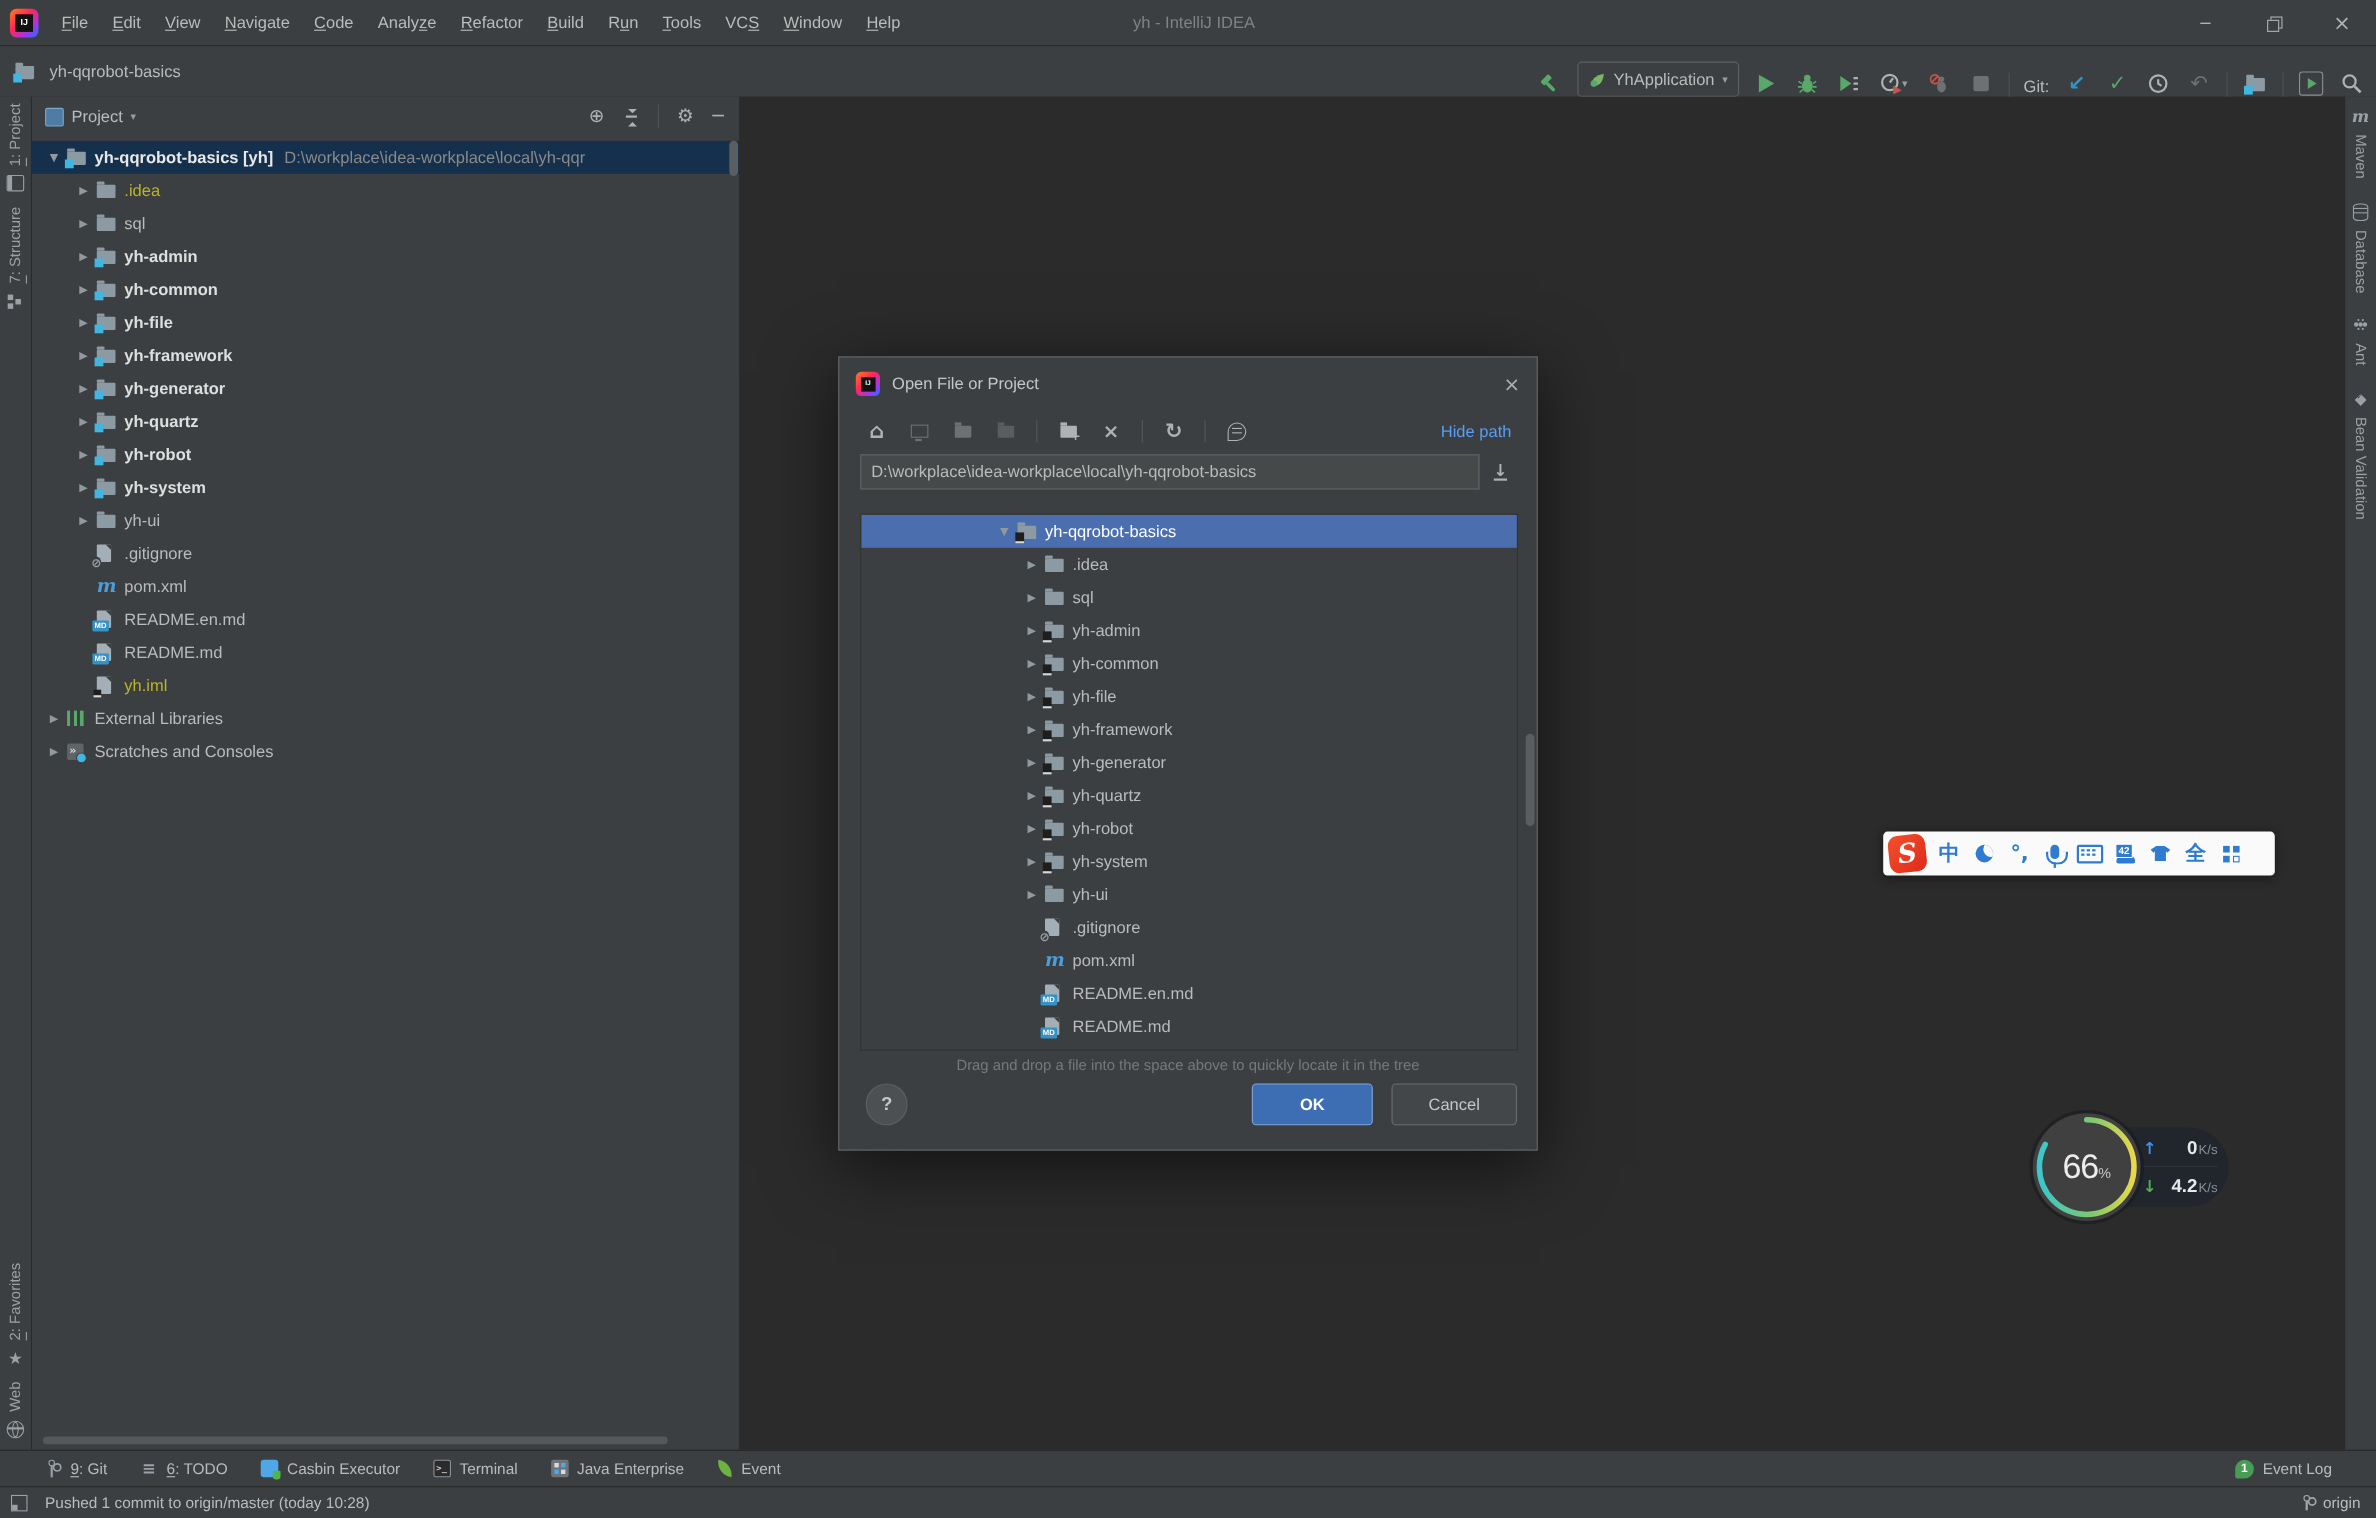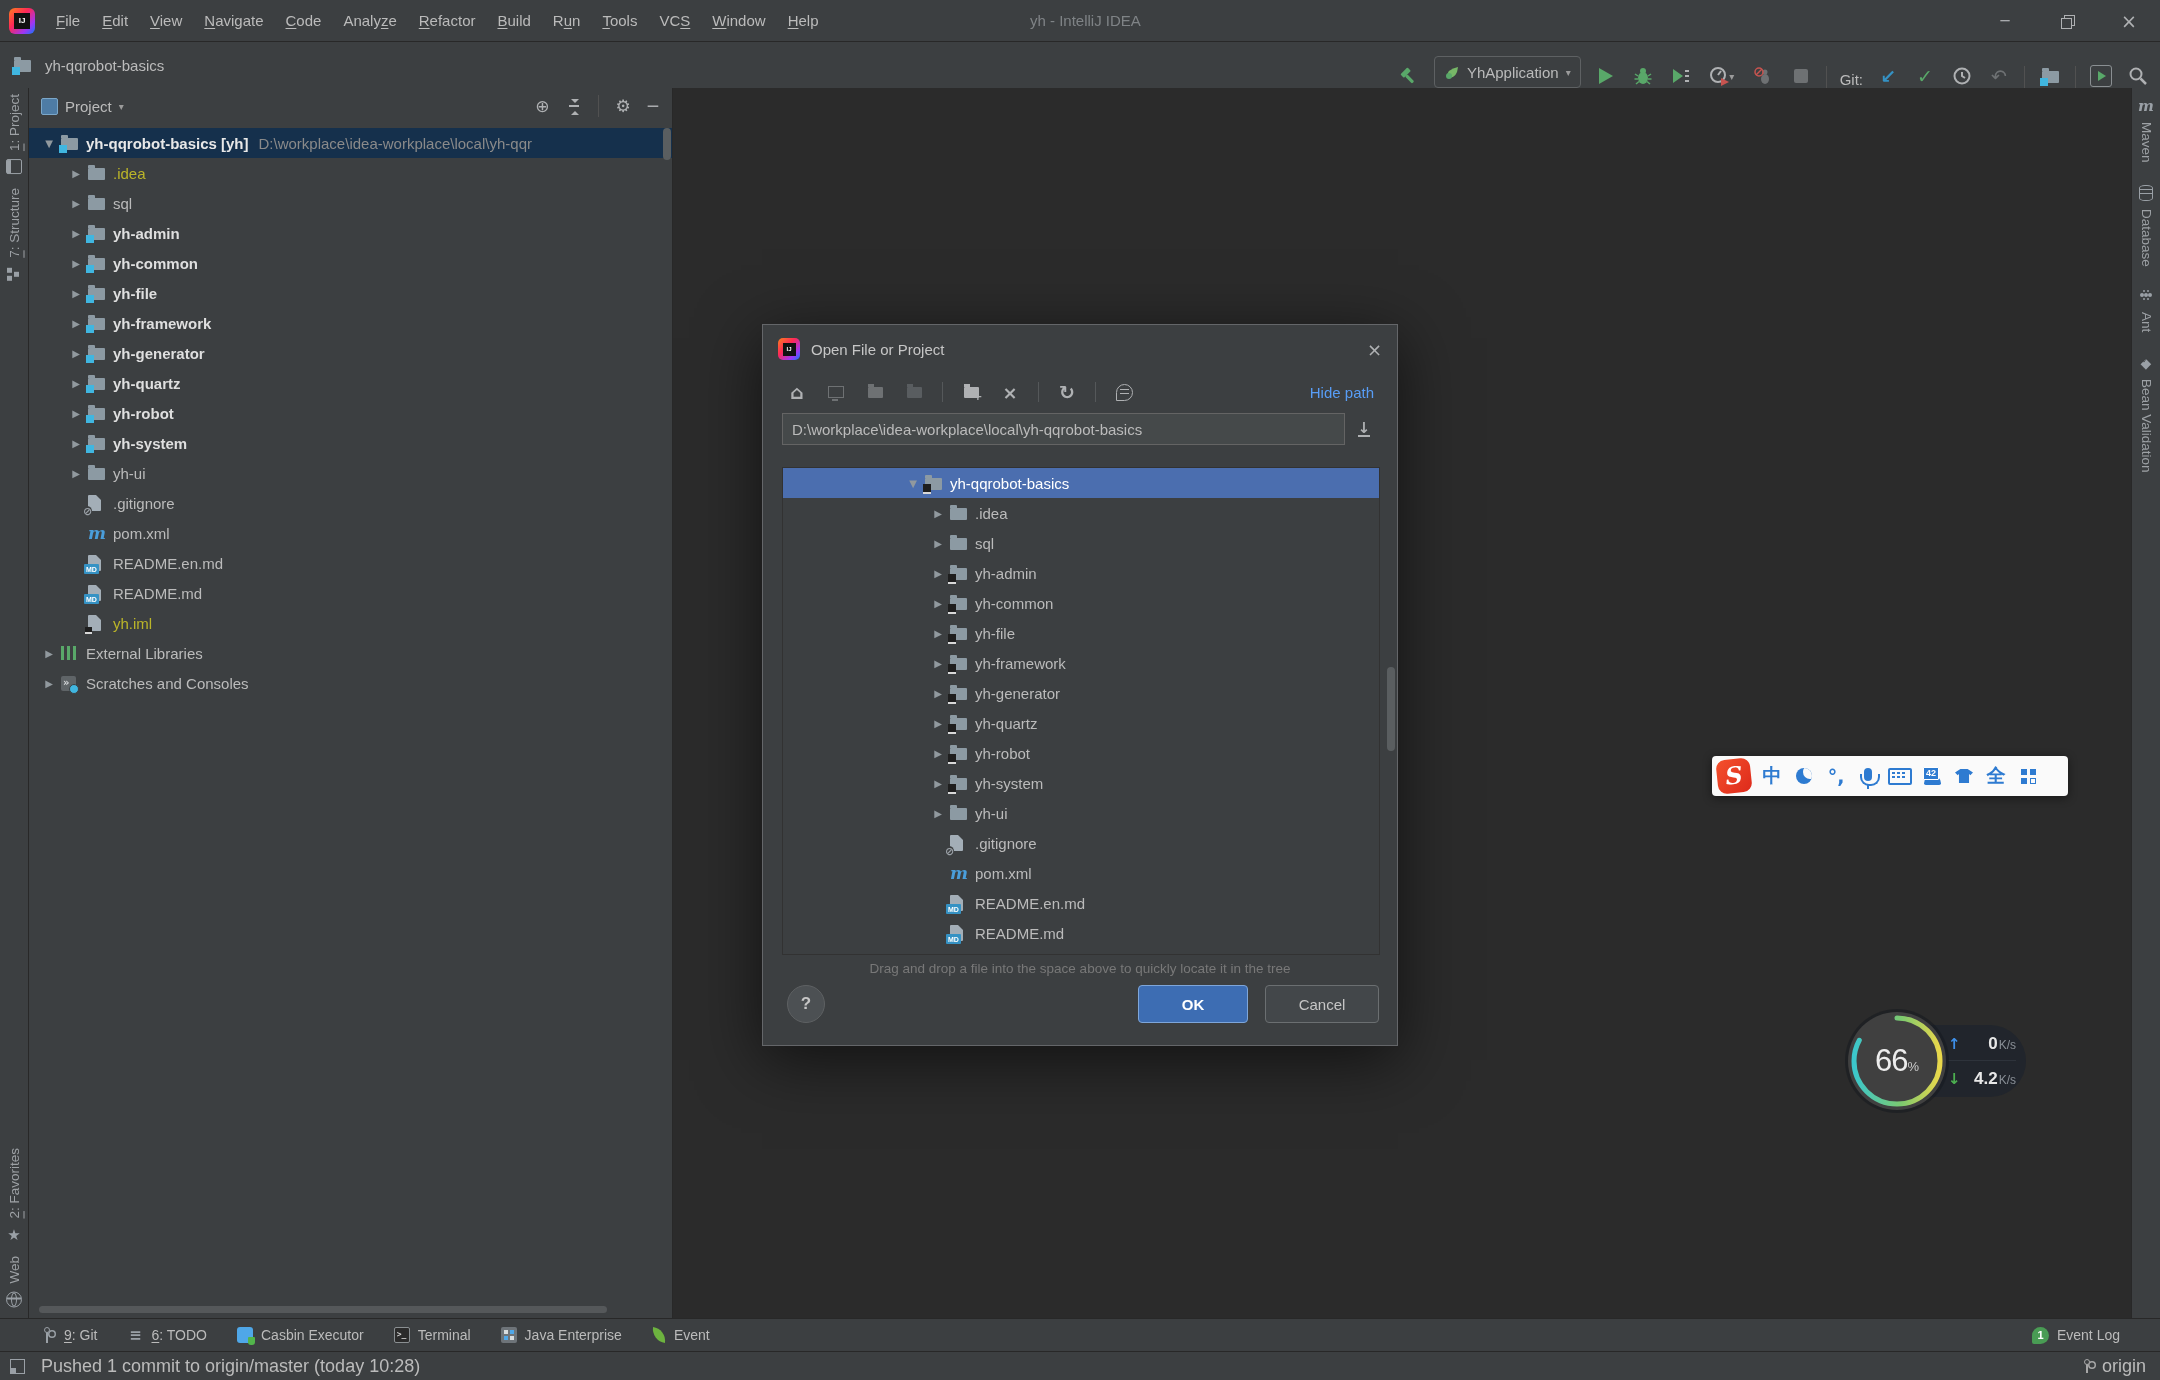--- a/index.html
+++ b/index.html
@@ -141,21 +141,21 @@
   .ic-dock-terminal{background:#2B2B2B;border:1px solid #8A8F92;border-radius:2px;width:14px;height:14px;}
   .ic-dock-terminal::before{content:">_";position:absolute;left:2px;top:1px;color:#D0D0D0;font:700 8px/12px "DejaVu Sans Mono",monospace;}
   .ic-dock-javaee{background:#6E7479;border-radius:2px;}
   .ic-dock-javaee::before{content:"";position:absolute;left:3px;top:3px;width:4px;height:4px;background:#D8DCDE;box-shadow:6px 0 0 #4FA7E8,0 6px 0 #4FA7E8,6px 6px 0 #D8DCDE;}
   .ic-dock-spring{background:#6DB33F;border-radius:0 100% 0 100%;transform:rotate(8deg);width:14px;height:14px;margin-top:1px;}
   .event-log{position:absolute;right:40px;display:flex;align-items:center;gap:8px;color:#BBBBBB;}
   .event-badge{width:17px;height:17px;border-radius:50% 50% 50% 2px;background:#499C54;color:#fff;font:700 11px/17px "Liberation Sans",sans-serif;text-align:center;}
 
   
   .statusbar{position:absolute;left:0;right:0;bottom:0;height:28px;background:#3C3F41;border-top:1px solid #282828;
-             display:flex;align-items:center;font-size:18px;color:#BBBBBB;}
+             display:flex;align-items:center;font-size:14px;color:#BBBBBB;}
   .sb-toggle{width:13px;height:13px;border:1.5px solid #9AA0A6;margin-left:10px;position:relative;flex:none;}
   .sb-toggle::before{content:"";position:absolute;left:0;bottom:0;width:5px;height:5px;background:#9AA0A6;}
   .sb-msg{margin-left:16px;}
   .sb-right{position:absolute;right:14px;display:flex;align-items:center;gap:7px;}
   .branch-icon{width:14px;height:14px;position:relative;display:inline-block;}
   .branch-icon::before{content:"";position:absolute;left:5px;top:2px;bottom:0;width:2px;background:#A7A7A7;}
   .branch-icon::after{content:"";position:absolute;left:3px;top:0;width:4px;height:4px;border:1.5px solid #A7A7A7;border-radius:50%;
       background:#3C3F41;box-shadow:5px 3px 0 -0.5px #3C3F41,5px 3px 0 1px #A7A7A7;}
 
   

